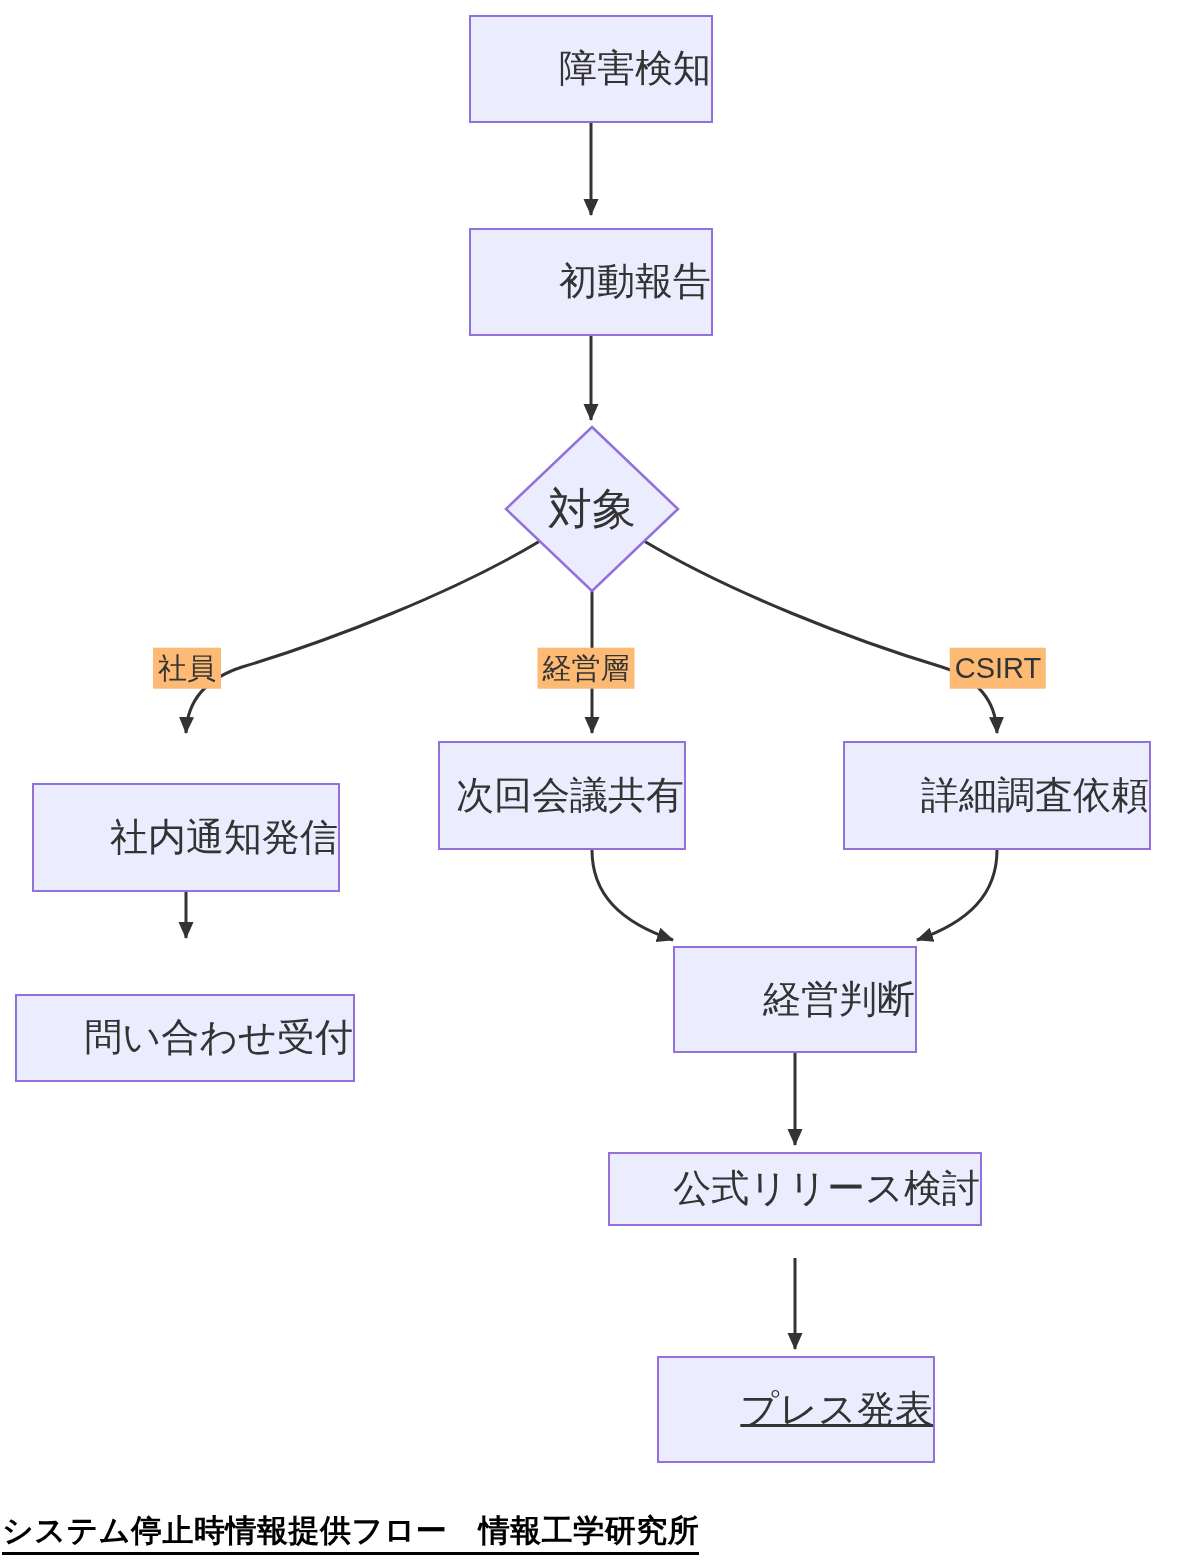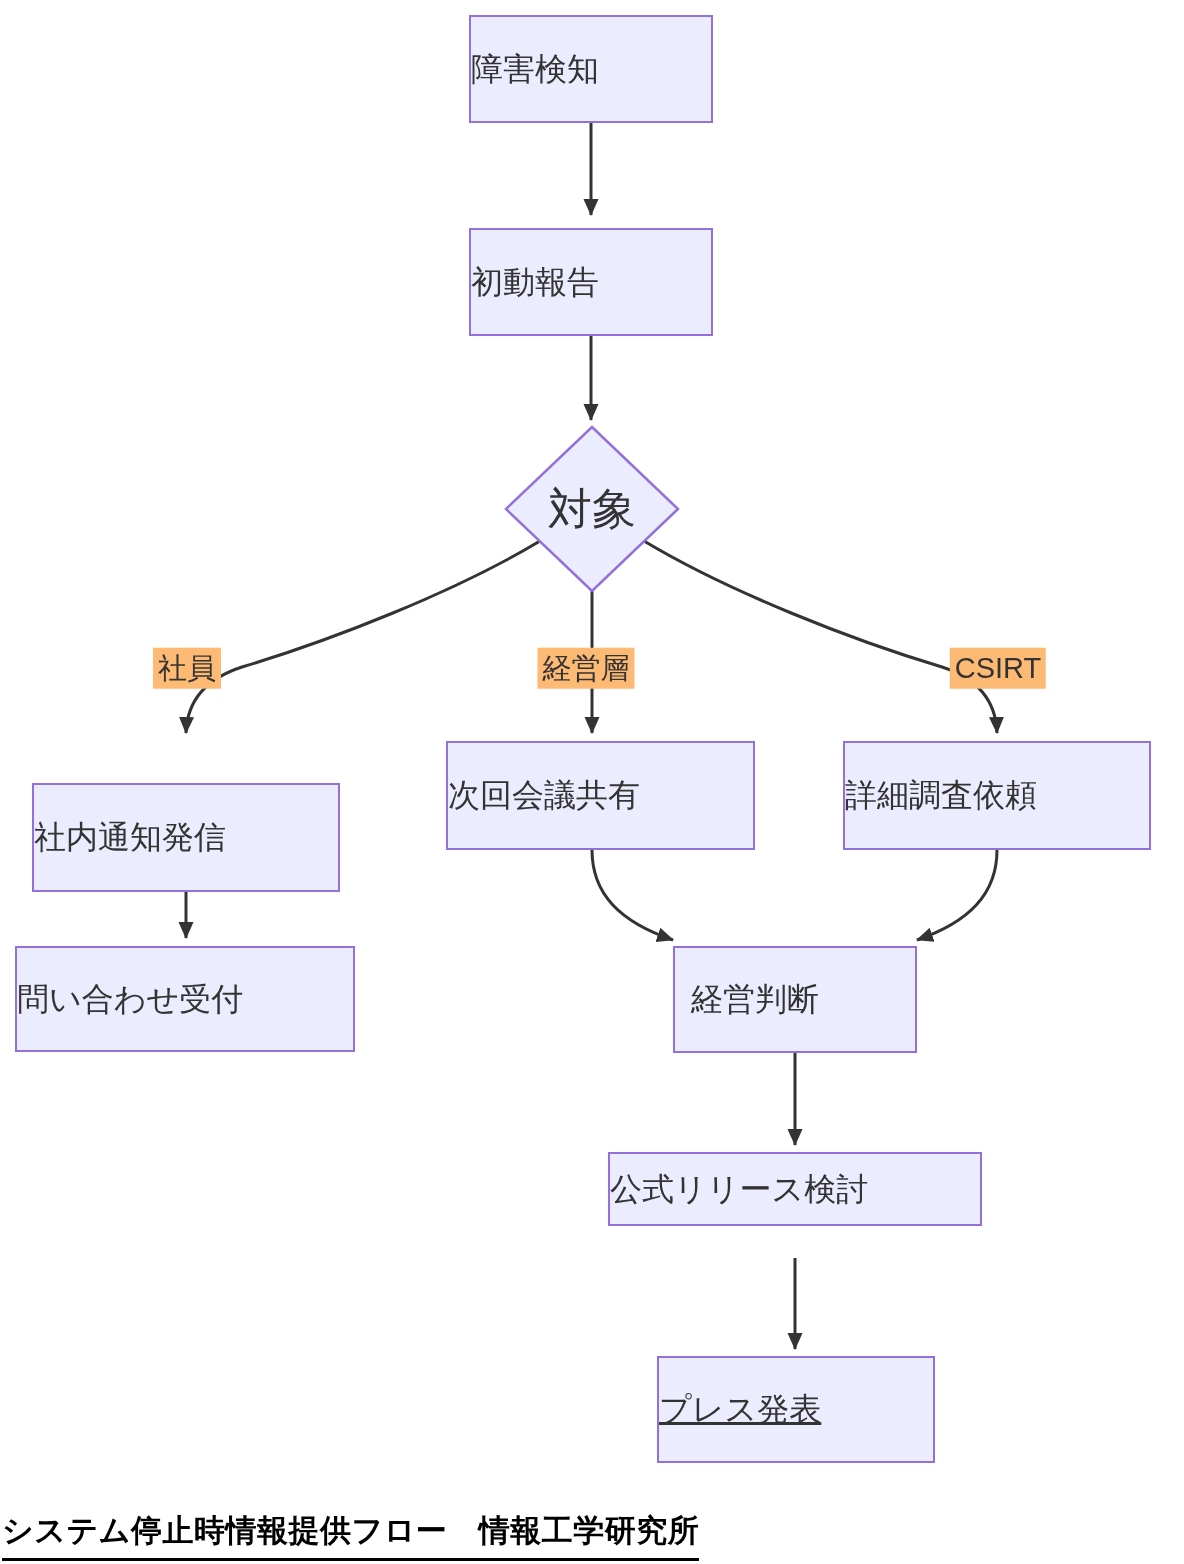--- a/index.html
+++ b/index.html
@@ -18,25 +18,25 @@
   .edges-svg {
     position: absolute;
     left: 0; top: 0;
     width: 1184px; height: 1564px;
     z-index: 1;
   }
   .node {
     position: absolute;
     display: flex;
     align-items: center;
-    justify-content: flex-start;
+    justify-content: flex-end;
     background: #ECECFF;
     border: 2.5px solid #9370DB;
     color: #333333;
-    font-size: 32px;
+    font-size: 38px;
     line-height: 1.2;
     text-align: center;
     z-index: 2;
   }
   .diamond-label {
     position: absolute;
     display: flex;
     align-items: center;
     justify-content: center;
     background: transparent;
@@ -59,21 +59,21 @@
   .caption {
     position: absolute;
     left: 2px;
     top: 1510px;
     font-size: 31px;
     font-weight: bold;
     color: #000000;
     letter-spacing: 0.5px;
     white-space: pre;
     border-bottom: 3.5px solid #000000;
-    padding-bottom: 6px;
+    padding-bottom: 0;
     z-index: 2;
   }
 </style>
 </head>
 <body>
 
 <div class="canvas">
 
   <svg class="edges-svg" viewBox="0 0 1184 1564" xmlns="http://www.w3.org/2000/svg">
     <defs>
@@ -111,29 +111,29 @@
   </div>
 
   <div class="edge-label" style="left:187px; top:668px;">社員</div>
   <div class="edge-label" style="left:586px; top:668px;">経営層</div>
   <div class="edge-label" style="left:998px; top:668px;">CSIRT</div>
 
   <div class="node" style="left:32px; top:783px; width:308px; height:109px;">
     <span>社内通知発信</span>
   </div>
 
-  <div class="node" style="left:438px; top:741px; width:309px; height:109px;margin-left:8px;">
+  <div class="node" style="left:438px; top:741px; width:248px; height:109px;">
     <span>次回会議共有</span>
   </div>
 
   <div class="node" style="left:843px; top:741px; width:308px; height:109px;">
     <span>詳細調査依頼</span>
   </div>
 
-  <div class="node" style="left:15px; top:946px; width:340px; height:106px;">
+  <div class="node" style="left:15px; top:994px; width:340px; height:88px;">
     <span>問い合わせ受付</span>
   </div>
 
   <div class="node" style="left:673px; top:946px; width:244px; height:107px;padding-left:16px;">
     <span>経営判断</span>
   </div>
 
   <div class="node" style="left:608px; top:1152px; width:374px; height:74px;">
     <span>公式リリース検討</span>
   </div>

